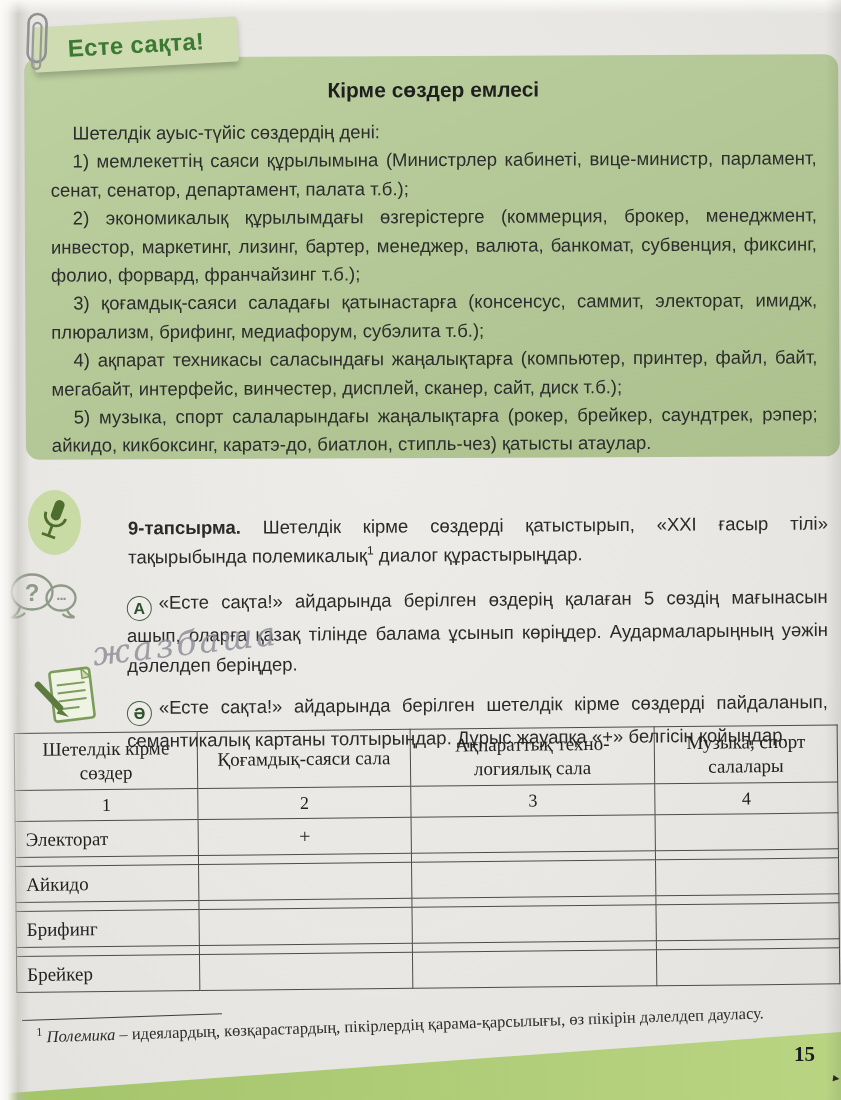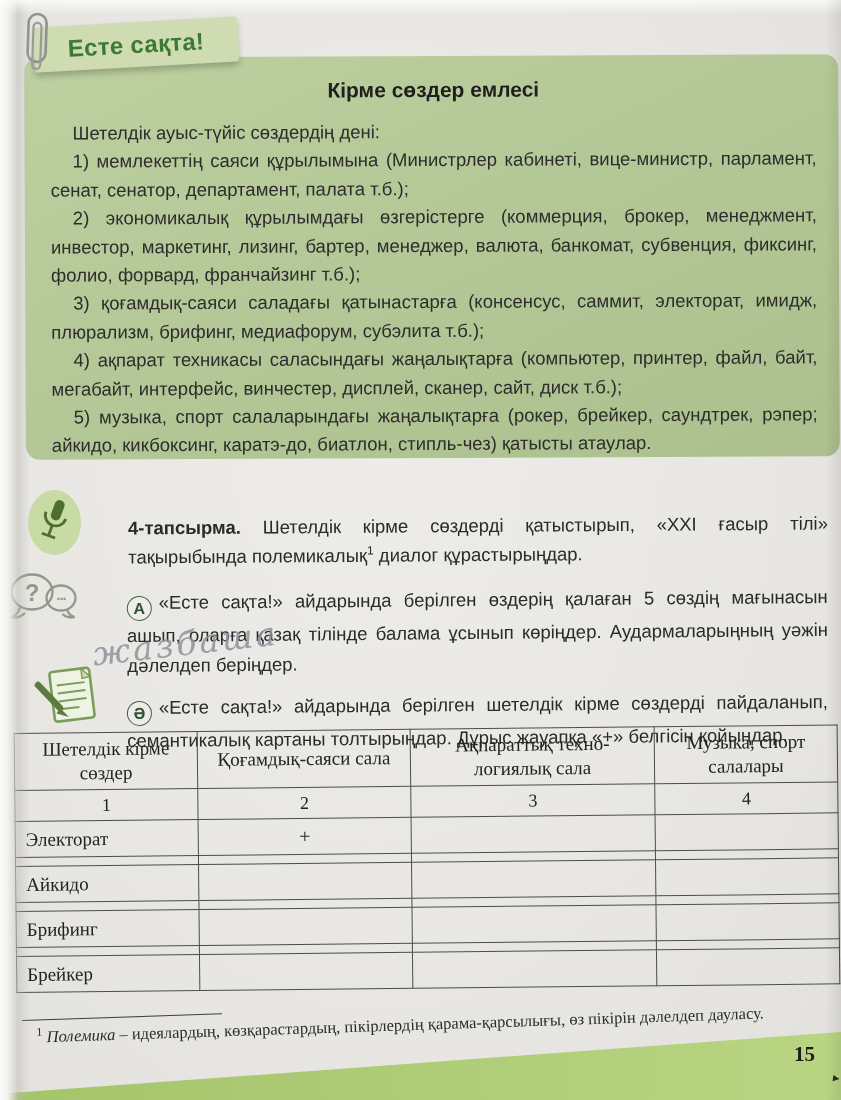--- a/index.html
+++ b/index.html
@@ -109,21 +109,21 @@
 
   <svg class="task-icon" viewBox="0 0 55 67">
     <ellipse cx="27.5" cy="33.5" rx="26.5" ry="32.5" fill="#c9dba5"></ellipse>
     <g transform="rotate(20 27 30)">
       <rect x="22.5" y="10" width="10" height="21" rx="5" fill="#4e6e2e"></rect>
       <path d="M17 26 a10.5 10.5 0 0 0 21 0" fill="none" stroke="#4e6e2e" stroke-width="2.8"></path>
       <line x1="27.5" y1="37" x2="27.5" y2="47" stroke="#4e6e2e" stroke-width="2.8"></line>
       <line x1="20.5" y1="47.5" x2="34.5" y2="47.5" stroke="#4e6e2e" stroke-width="2.8"></line>
     </g>
   </svg>
-  <p class="task-block"><span class="task-label">4-тапсырма.</span>
+  <p class="task-block"><span class="task-label">9-тапсырма.</span>
     <span>Шетелдік кірме сөздерді қатыстырып, «XXI ғасыр тілі» тақырыбында полемикалық</span><sup>1</sup>
     <span>диалог құрастырыңдар.</span></p>
 
   <svg class="bubbles-icon" viewBox="0 0 74 60">
     <g fill="none" stroke="#8e9b88" stroke-width="2.3">
       <ellipse cx="26" cy="24" rx="20.5" ry="17.5"></ellipse>
       <path d="M14 39 q-2 8 -9 10.5 q8.5 1 14 -4.5"></path>
       <ellipse cx="55" cy="30" rx="14.5" ry="12.5"></ellipse>
       <path d="M61 41 q1 6 7.5 8 q-7.5 1.5 -12 -3"></path>
     </g>

